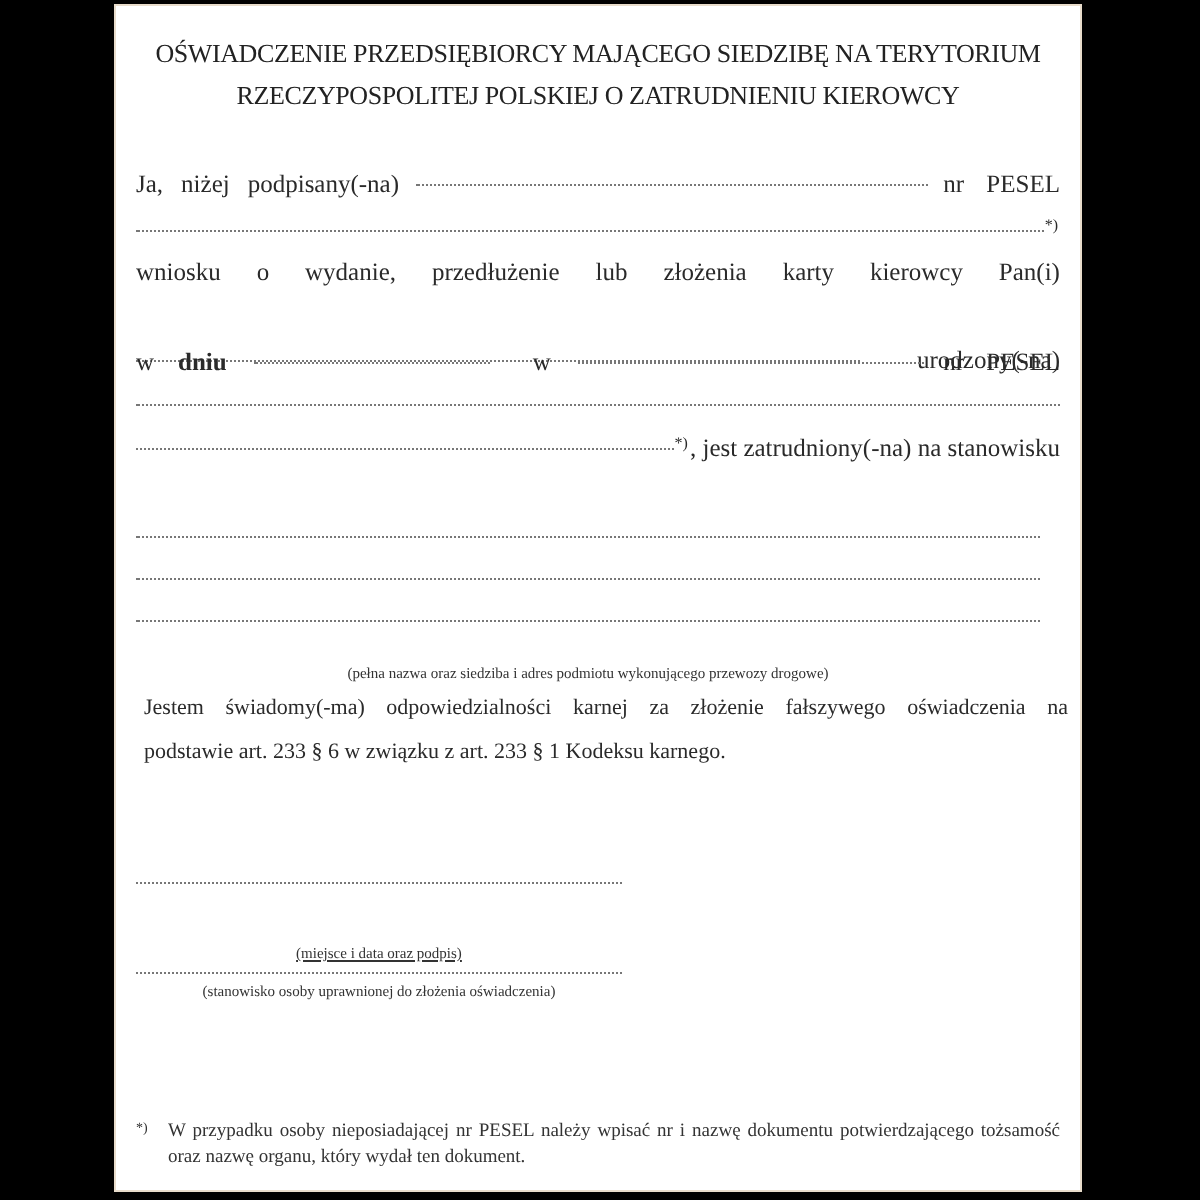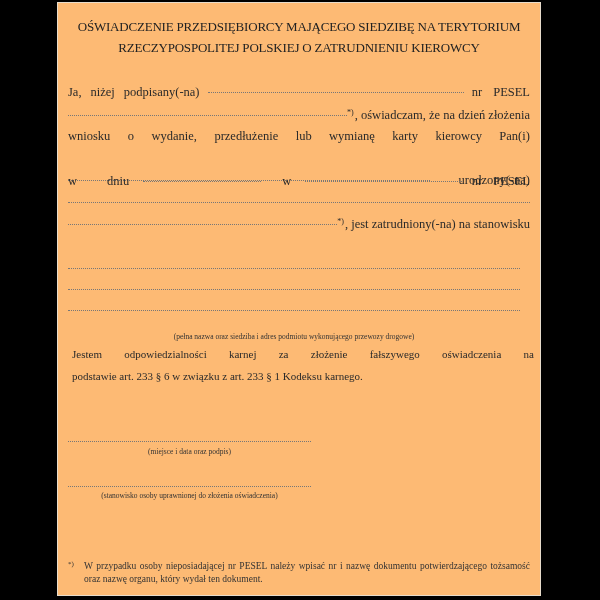--- a/index.html
+++ b/index.html
@@ -9,21 +9,21 @@
       height: 600px;
       background: #000000;
       overflow: hidden;
     }
     .paper {
       position: absolute;
       left: 57px;
       top: 2px;
       width: 484px;
       height: 594px;
-      background: #fdba74;
+      background: #ffffff;
       border: 1px solid #e8dccb;
       box-sizing: border-box;
       font-family: "Liberation Serif", "DejaVu Serif", serif;
       color: #2a2a2a;
     }
     .title {
       position: absolute;
       left: 0;
       top: 13px;
       width: 100%;
@@ -131,44 +131,43 @@
     <span>Ja,</span>
     <span style="margin-left:9px;">niżej</span>
     <span style="margin-left:9px;">podpisany(-na)</span>
     <span class="dots" style="margin-left:8px;margin-right:8px;"></span>
     <span style="word-spacing:8px;">nr PESEL</span>
   </div>
 
   <div class="line" style="top:102px;">
     <span class="dots nomargin"></span>
     <sup class="star">*)</sup>
-    <span>, oświadczam, że na dzień złożenia</span>
   </div>
 
   <div class="line justify" style="top:125px;">
     <span>wniosku</span>
     <span>o</span>
     <span>wydanie,</span>
     <span>przedłużenie</span>
     <span>lub</span>
-    <span>wymianę</span>
+    <span>złożenia</span>
     <span>karty</span>
     <span>kierowcy</span>
     <span>Pan(i)</span>
   </div>
 
   <div class="line" style="top:147px;margin-top:20px;">
     <span class="dots nomargin" style="flex:none;width:362px;"></span>
     <span style="flex:1"></span>
     <span>urodzony(-na)</span>
   </div>
 
   <div class="line" style="top:168px;">
     <span>w</span>
-    <span style="margin-left:30px;">dniu</span>
+    <span style="margin-left:12px;font-weight:bold;">dniu</span>
     <span class="dots fixed" style="width:118px;margin-left:14px;"></span>
     <span style="margin-left:18px;">w</span>
     <span class="dots" style="margin-left:14px;margin-right:10px;"></span>
     <span style="word-spacing:8px;">nr PESEL</span>
   </div>
 
   <div class="line" style="top:189px;">
     <span class="dots nomargin"></span>
   </div>
 
@@ -187,33 +186,34 @@
   </div>
   <div class="line" style="top:297px;">
     <span class="dots nomargin" style="margin-right:10px;"></span>
   </div>
 
   <div class="caption" style="left:0;width:472px;top:312px;margin-top:17px;">(pełna nazwa oraz siedziba i adres podmiotu wykonującego przewozy drogowe)</div>
 
   <div class="para" style="top:340px;">
     <div class="justify-line">
       <span>Jestem</span>
+      <span>świadomy(-ma)</span>
       <span>odpowiedzialności</span>
       <span>karnej</span>
       <span>za</span>
       <span>złożenie</span>
       <span>fałszywego</span>
       <span>oświadczenia</span>
       <span>na</span>
     </div>
     <div>podstawie art. 233 § 6 w związku z art. 233 § 1 Kodeksu karnego.</div>
   </div>
 
   <div class="sigline" style="top:437px;"></div>
-  <div class="caption" style="left:10px;width:243px;top:444px;">(miejsce i data oraz podpis)</div>
+  <div class="caption" style="left:10px;width:243px;top:469px;text-decoration:underline;">(miejsce i data oraz podpis)</div>
 
   <div class="sigline" style="top:482px;"></div>
   <div class="caption" style="left:10px;width:243px;top:488px;">(stanowisko osoby uprawnionej do złożenia oświadczenia)</div>
 
   <div class="footnote">
     <span class="mark">*)</span>
     <span style="text-align:justify;">W przypadku osoby nieposiadającej nr PESEL należy wpisać nr i nazwę dokumentu potwierdzającego tożsamość oraz nazwę organu, który wydał ten dokument.</span>
   </div>
 
 </div>

